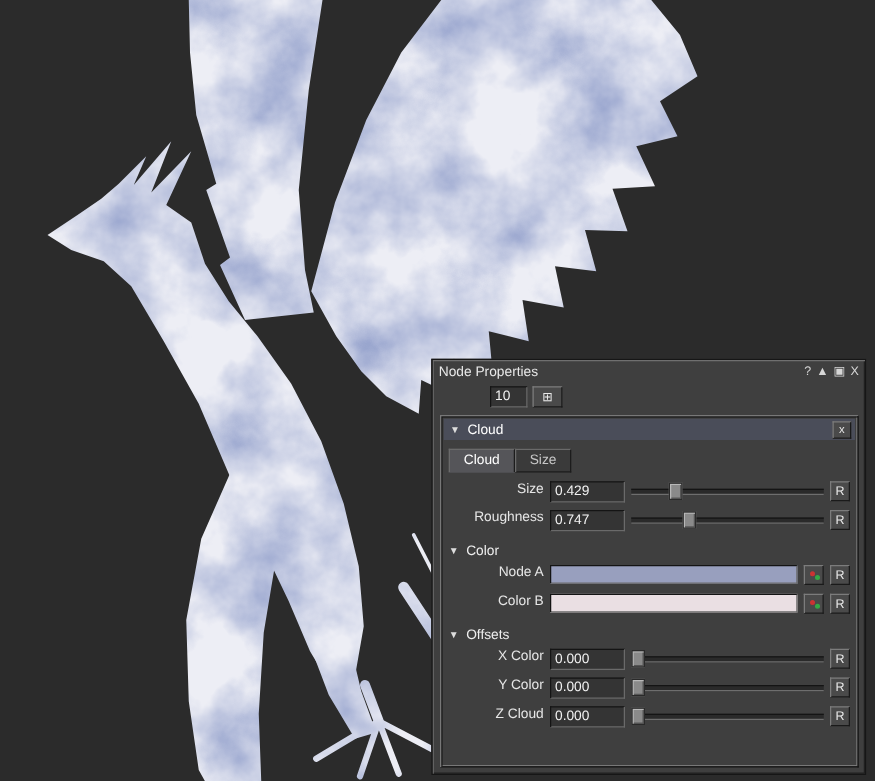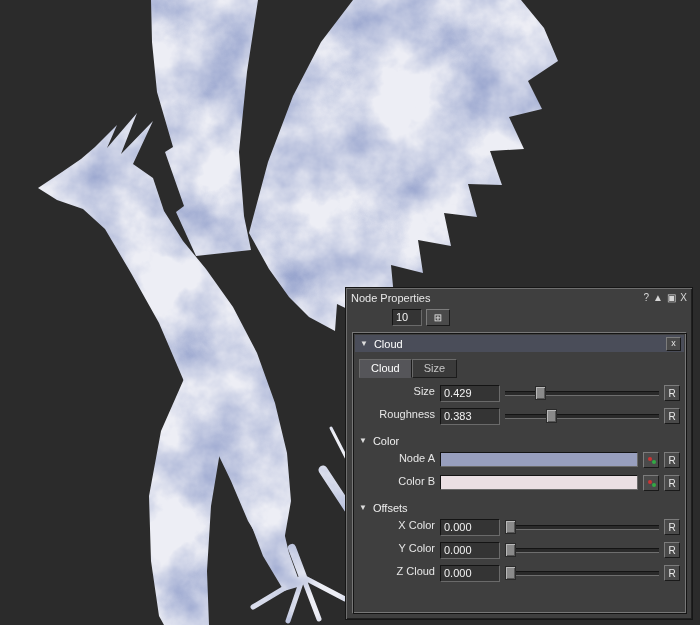--- a/index.html
+++ b/index.html
@@ -150,21 +150,21 @@
         <span class="field val">0.429</span>
         <span class="slider">
           <span class="track"></span>
           <span class="handle" style="left: calc(21% - 2.31px);"></span>
         </span>
         <button class="btn rbtn">R</button>
       </div>
 
       <div class="row">
         <span class="lbl">Roughness</span>
-        <span class="field val">0.383</span>
+        <span class="field val">0.747</span>
         <span class="slider">
           <span class="track"></span>
           <span class="handle" style="left: calc(29% - 3.19px);"></span>
         </span>
         <button class="btn rbtn">R</button>
       </div>
 
       <div class="sect">
         <span class="tri">▼</span>
         <span>Color</span>

